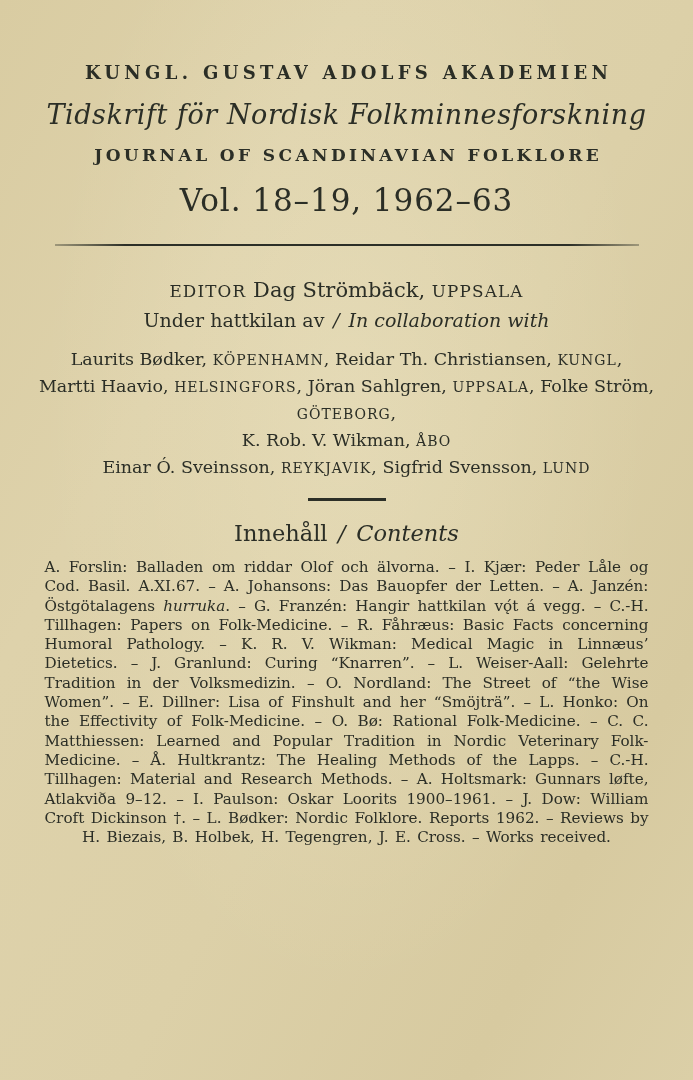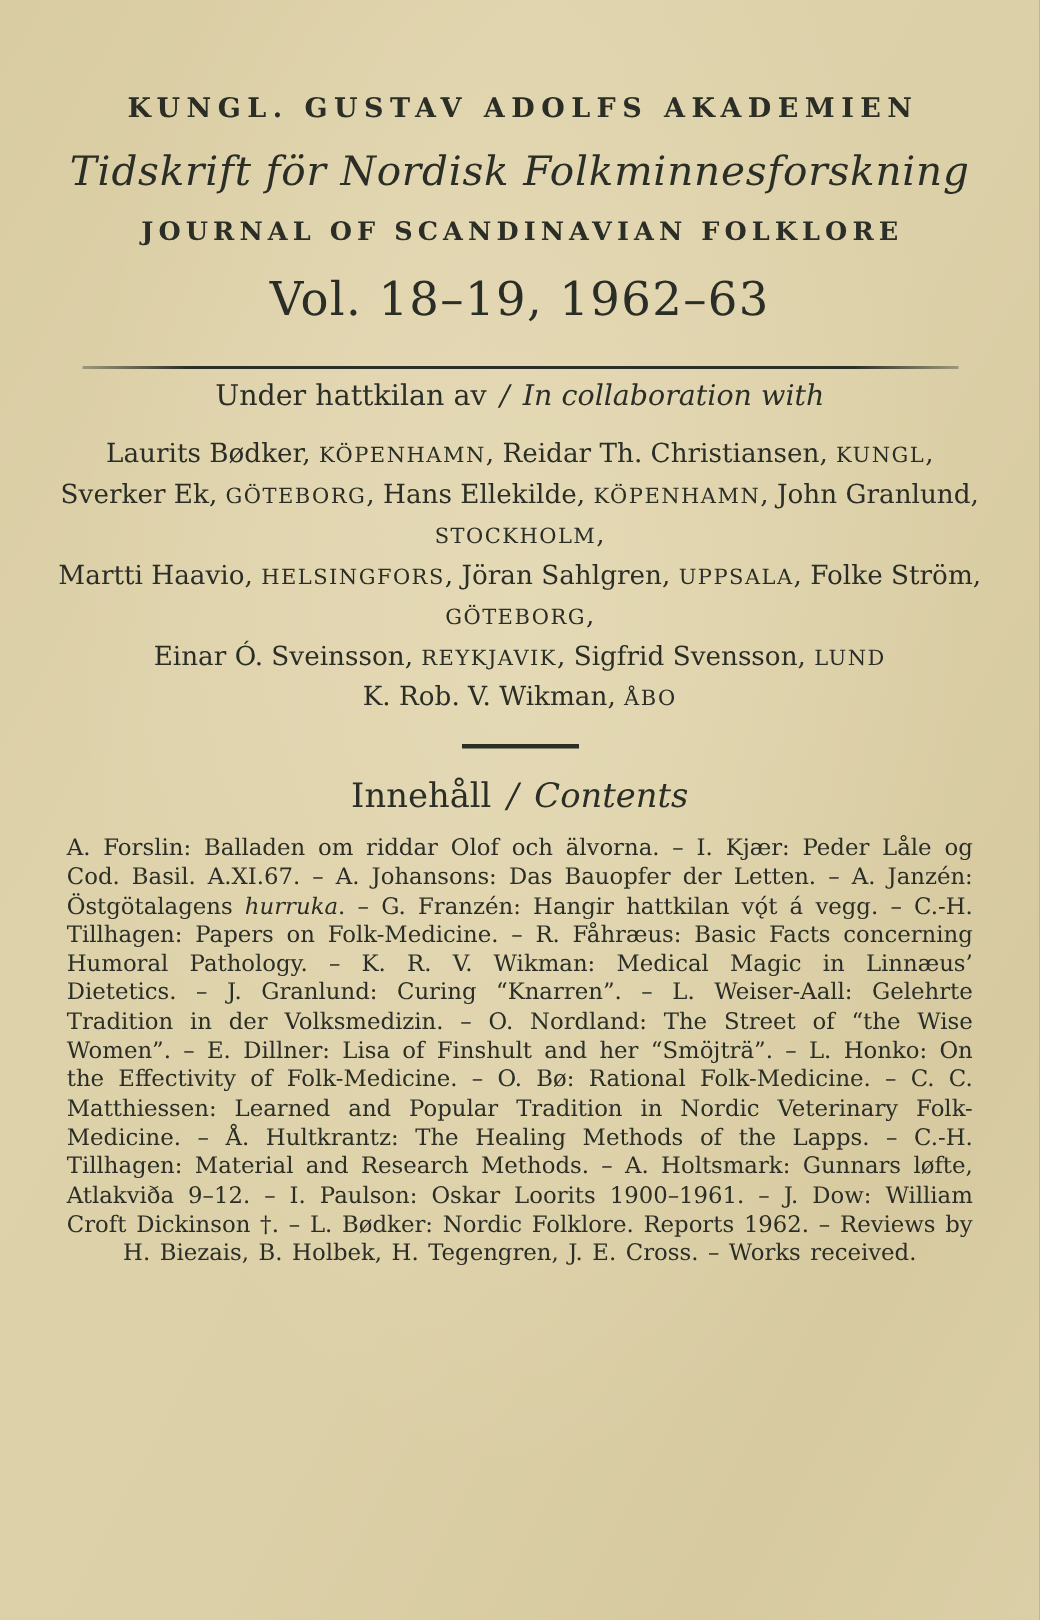--- a/index.html
+++ b/index.html
@@ -120,29 +120,29 @@
 
 
   <p class="subtitle-sv">Tidskrift för Nordisk Folkminnesforskning</p>
 
   <p class="subtitle-en">JOURNAL OF SCANDINAVIAN FOLKLORE</p>
 
   <p class="volume">Vol. 18–19, 1962–63</p>
 
   <div class="rule-long"></div>
 
+  <p class="editor-line"><span class="sc">EDITOR</span><span> Dag Strömbäck, </span><span class="sc">UPPSALA</span></p>
 
   <p class="collab-line"><span>Under hattkilan av </span><span class="slash">/</span><span class="i"> In collaboration with</span></p>
 
   <div class="collaborators">
     <p><span>Laurits Bødker, </span><span class="sc">KÖPENHAMN</span><span>, Reidar Th. Christiansen, </span><span class="sc">KUNGL</span><span>,</span></p>
-    <p><span>Sverker Ek, </span><span class="sc">GÖTEBORG</span><span>, Hans Ellekilde, </span><span class="sc">KÖPENHAMN</span><span>, John Granlund, </span><span class="sc">STOCKHOLM</span><span>,</span></p>
     <p><span>Martti Haavio, </span><span class="sc">HELSINGFORS</span><span>, Jöran Sahlgren, </span><span class="sc">UPPSALA</span><span>, Folke Ström, </span><span class="sc">GÖTEBORG</span><span>,</span></p>
+    <p><span>K. Rob. V. Wikman, </span><span class="sc">ÅBO</span></p>
     <p><span>Einar Ó. Sveinsson, </span><span class="sc">REYKJAVIK</span><span>, Sigfrid Svensson, </span><span class="sc">LUND</span></p>
-    <p><span>K. Rob. V. Wikman, </span><span class="sc">ÅBO</span></p>
   </div>
 
   <div class="rule-short"></div>
 
   <h2 class="contents-heading"><span>Innehåll </span><span class="slash">/</span><span class="i"> Contents</span></h2>
 
   <p class="contents-body"><span>A. Forslin: Balladen om riddar Olof och älvorna. – I. Kjær: Peder Låle og Cod. Basil. A.XI.67. – A. Johansons: Das Bauopfer der Letten. – A. Janzén: Östgötalagens </span><span class="i">hurruka</span><span>. – G. Franzén: Hangir hattkilan vǫ́t á vegg. – C.-H. Tillhagen: Papers on Folk-Medicine. – R. Fåhræus: Basic Facts concerning Humoral Pathology. – K. R. V. Wikman: Medical Magic in Linnæus’ Dietetics. – J. Granlund: Curing “Knarren”. – L. Weiser-Aall: Gelehrte Tradition in der Volksmedizin. – O. Nordland: The Street of “the Wise Women”. – E. Dillner: Lisa of Finshult and her “Smöjträ”. – L. Honko: On the Effectivity of Folk-Medicine. – O. Bø: Rational Folk-Medicine. – C. C. Matthiessen: Learned and Popular Tradition in Nordic Veterinary Folk-Medicine. – Å. Hultkrantz: The Healing Methods of the Lapps. – C.-H. Tillhagen: Material and Research Methods. – A. Holtsmark: Gunnars løfte, Atlakviða 9–12. – I. Paulson: Oskar Loorits 1900–1961. – J. Dow: William Croft Dickinson †. – L. Bødker: Nordic Folklore. Reports 1962. – Reviews by H. Biezais, B. Holbek, H. Tegengren, J. E. Cross. – Works received.</span></p>
 
 </div>
 

